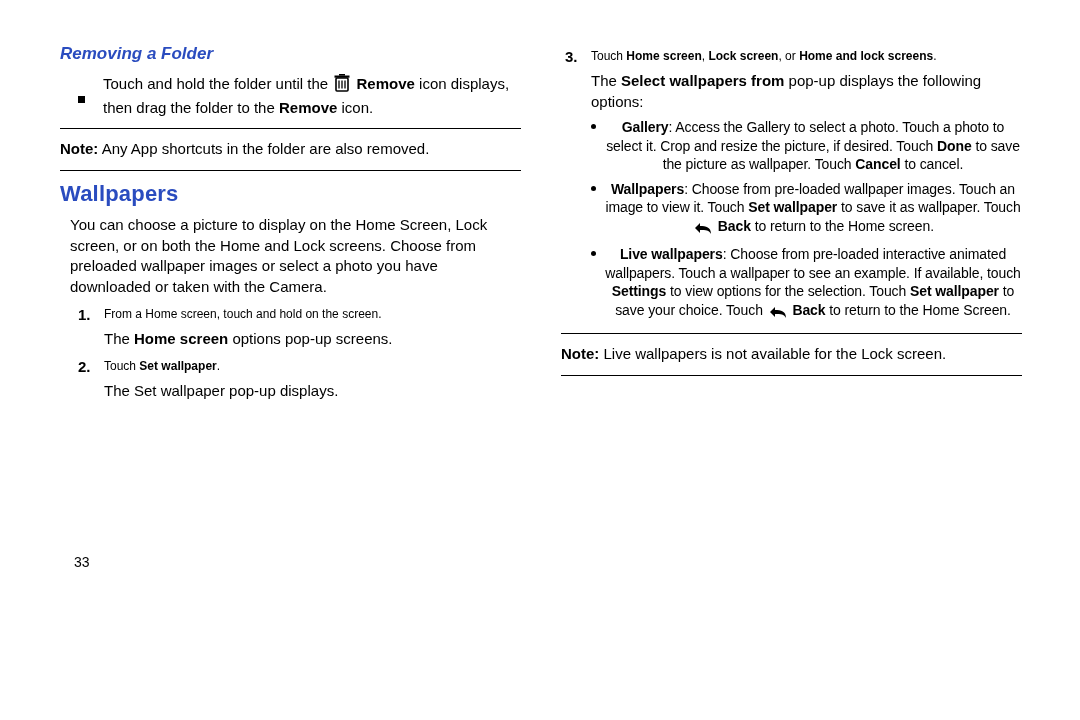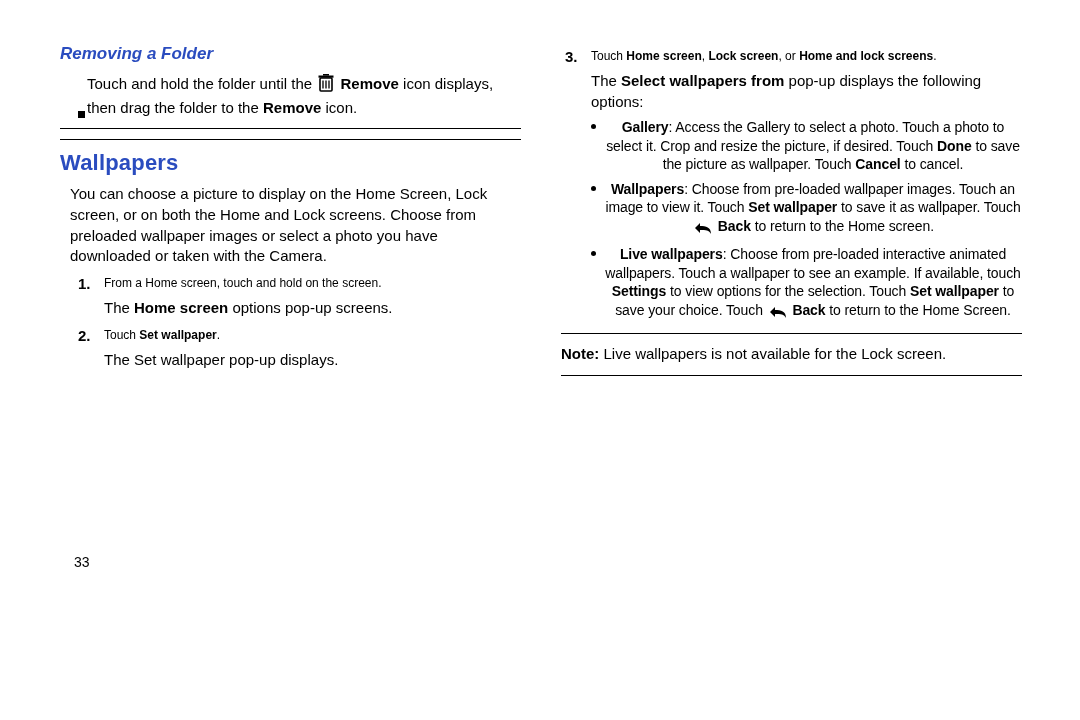--- a/index.html
+++ b/index.html
@@ -55,22 +55,22 @@
   }
   .indent1 { padding-left: 10px; }
   .hr {
     border: none;
     border-top: 1.5px solid #000;
     margin: 10px 0;
   }
   .note-block { margin: 6px 0; }
   .bullet-row {
     display: flex;
-    align-items: flex-end;
-    gap: 2px;
+    align-items: center;
+    gap: 18px;
     margin: 4px 0 8px 18px;
   }
   .square-bullet {
     width: 7px;
     height: 7px;
     background: #000;
     margin-top: 6px;
     flex-shrink: 0;
   }
   .ol-row {
@@ -154,20 +154,23 @@
             </svg>
           </span>
           <b>Remove</b>
           <span> icon displays, then drag the folder to the </span>
           <b>Remove</b>
           <span> icon.</span>
         </div>
       </div>
 
       <hr class="hr">
+      <div class="body note-block">
+        <b>Note:</b><span> Any App shortcuts in the folder are also removed.</span>
+      </div>
       <hr class="hr">
 
       <div class="h-sec">Wallpapers</div>
 
       <p class="body indent1">You can choose a picture to display on the Home Screen, Lock screen, or on both the Home and Lock screens. Choose from preloaded wallpaper images or select a photo you have downloaded or taken with the Camera.</p>
 
       <div class="ol-row">
         <div class="ol-num">1.</div>
         <div class="ol-body">From a Home screen, touch and hold on the screen.</div>
       </div>

